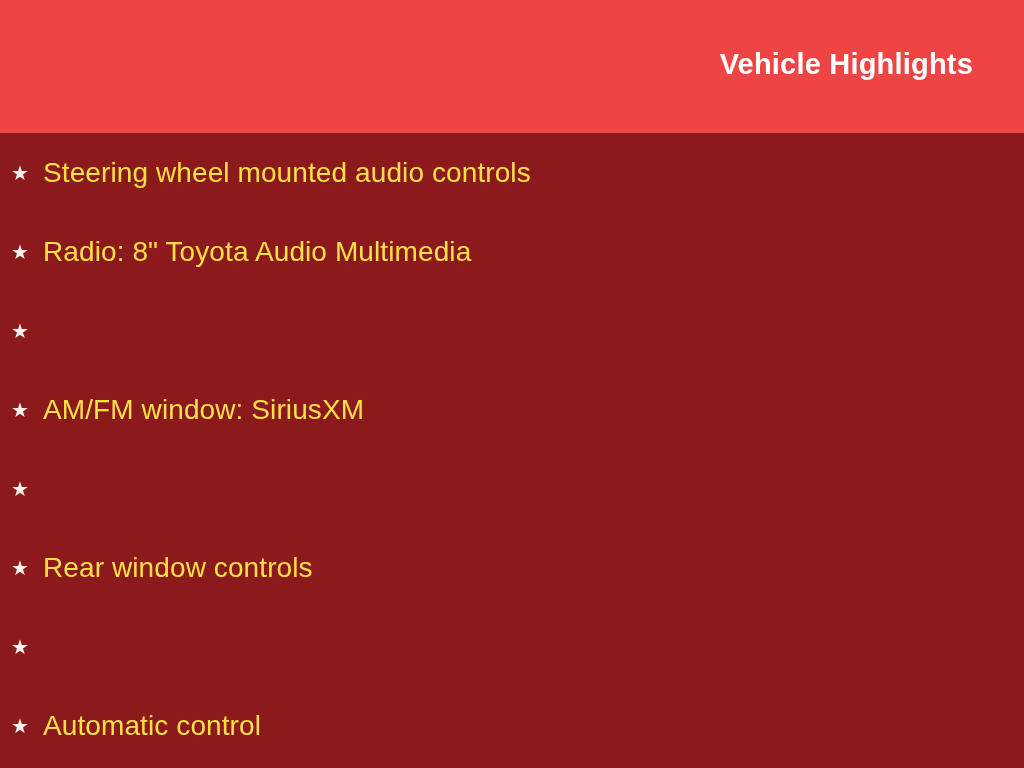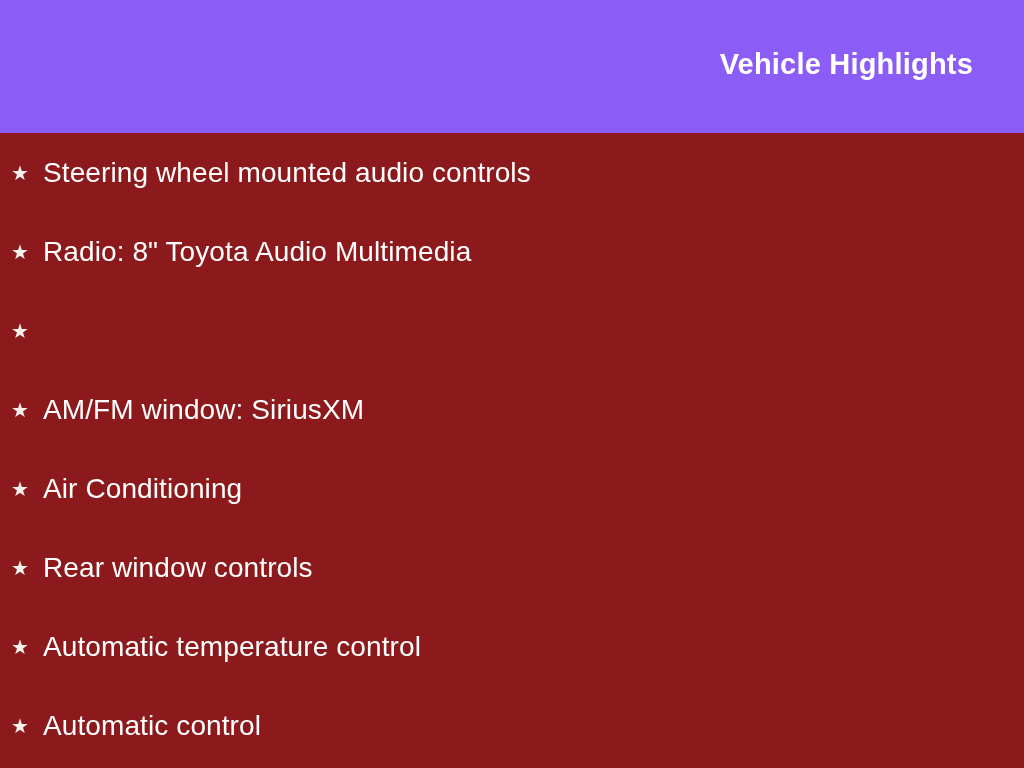--- a/index.html
+++ b/index.html
@@ -21,21 +21,21 @@
     background: #8C1A1C;
     overflow: hidden;
   }
   
   #header-bar {
     position: absolute;
     left: 0;
     top: 0;
     width: 1024px;
     height: 133px;
-    background: #8b5cf6;
+    background: #ef4444;
     box-sizing: border-box;
     text-decoration: underline;
   }
   #slide-title {
     position: absolute;
     right: 51px;
     top: 47px;
     margin: 0;
     font-size: 29px;
     font-weight: bold;
@@ -71,21 +71,21 @@
     width: 22px;
     font-size: 20px;
     line-height: 1;
     color: #F4F0EC;
     text-align: left;
     user-select: none;
   }
   .highlight-text {
     font-size: 28px;
     line-height: 34px;
-    color: #ffffff;
+    color: #fde047;
     letter-spacing: 0.1px;
     white-space: nowrap;
   }
 </style>
 </head>
 <body>
 
 <div id="slide">
 
   <div id="header-bar">
@@ -108,31 +108,29 @@
       <span class="bullet-star">★</span>
     </li>
 
     <li class="highlight-item">
       <span class="bullet-star">★</span>
       <span class="highlight-text">AM/FM window: SiriusXM</span>
     </li>
 
     <li class="highlight-item">
       <span class="bullet-star">★</span>
-      <span class="highlight-text">Air Conditioning</span>
     </li>
 
     <li class="highlight-item">
       <span class="bullet-star">★</span>
       <span class="highlight-text">Rear window controls</span>
     </li>
 
     <li class="highlight-item">
       <span class="bullet-star">★</span>
-      <span class="highlight-text">Automatic temperature control</span>
     </li>
 
     <li class="highlight-item">
       <span class="bullet-star">★</span>
       <span class="highlight-text">Automatic control</span>
     </li>
 
   </ul>
 
 </div>

